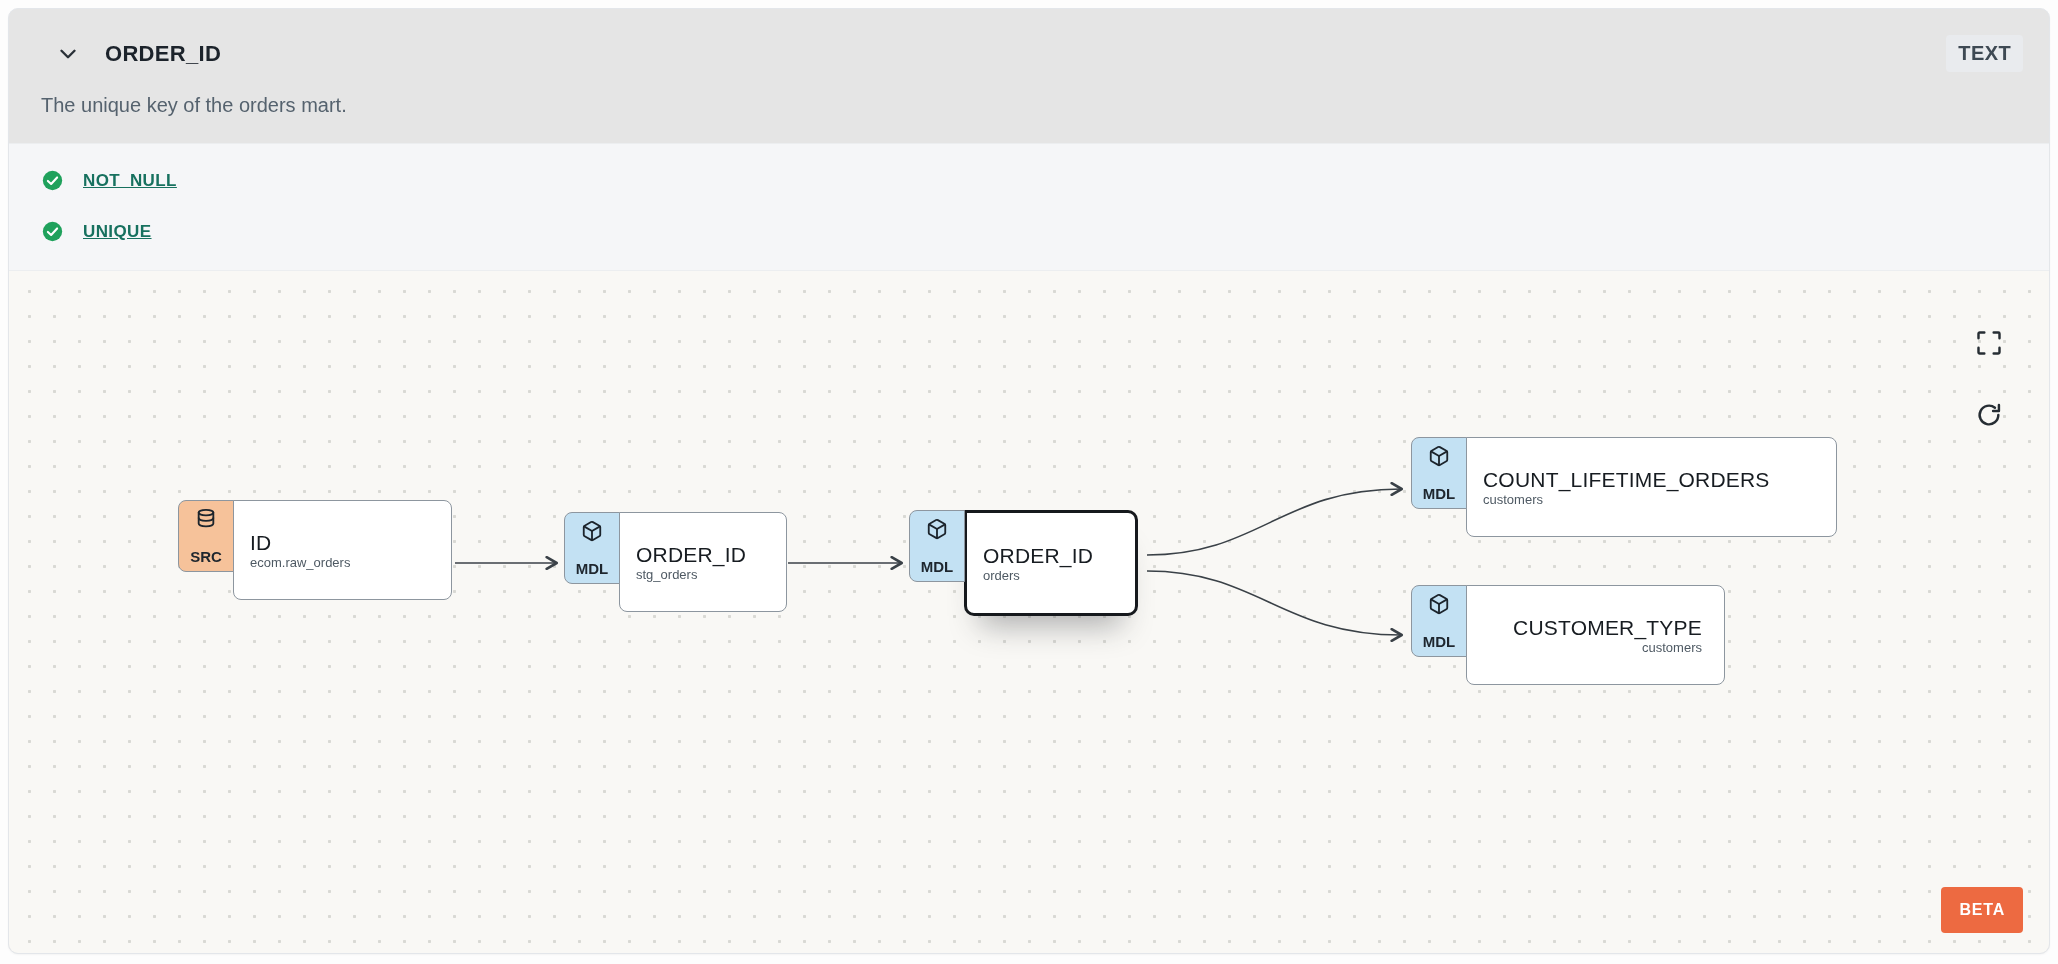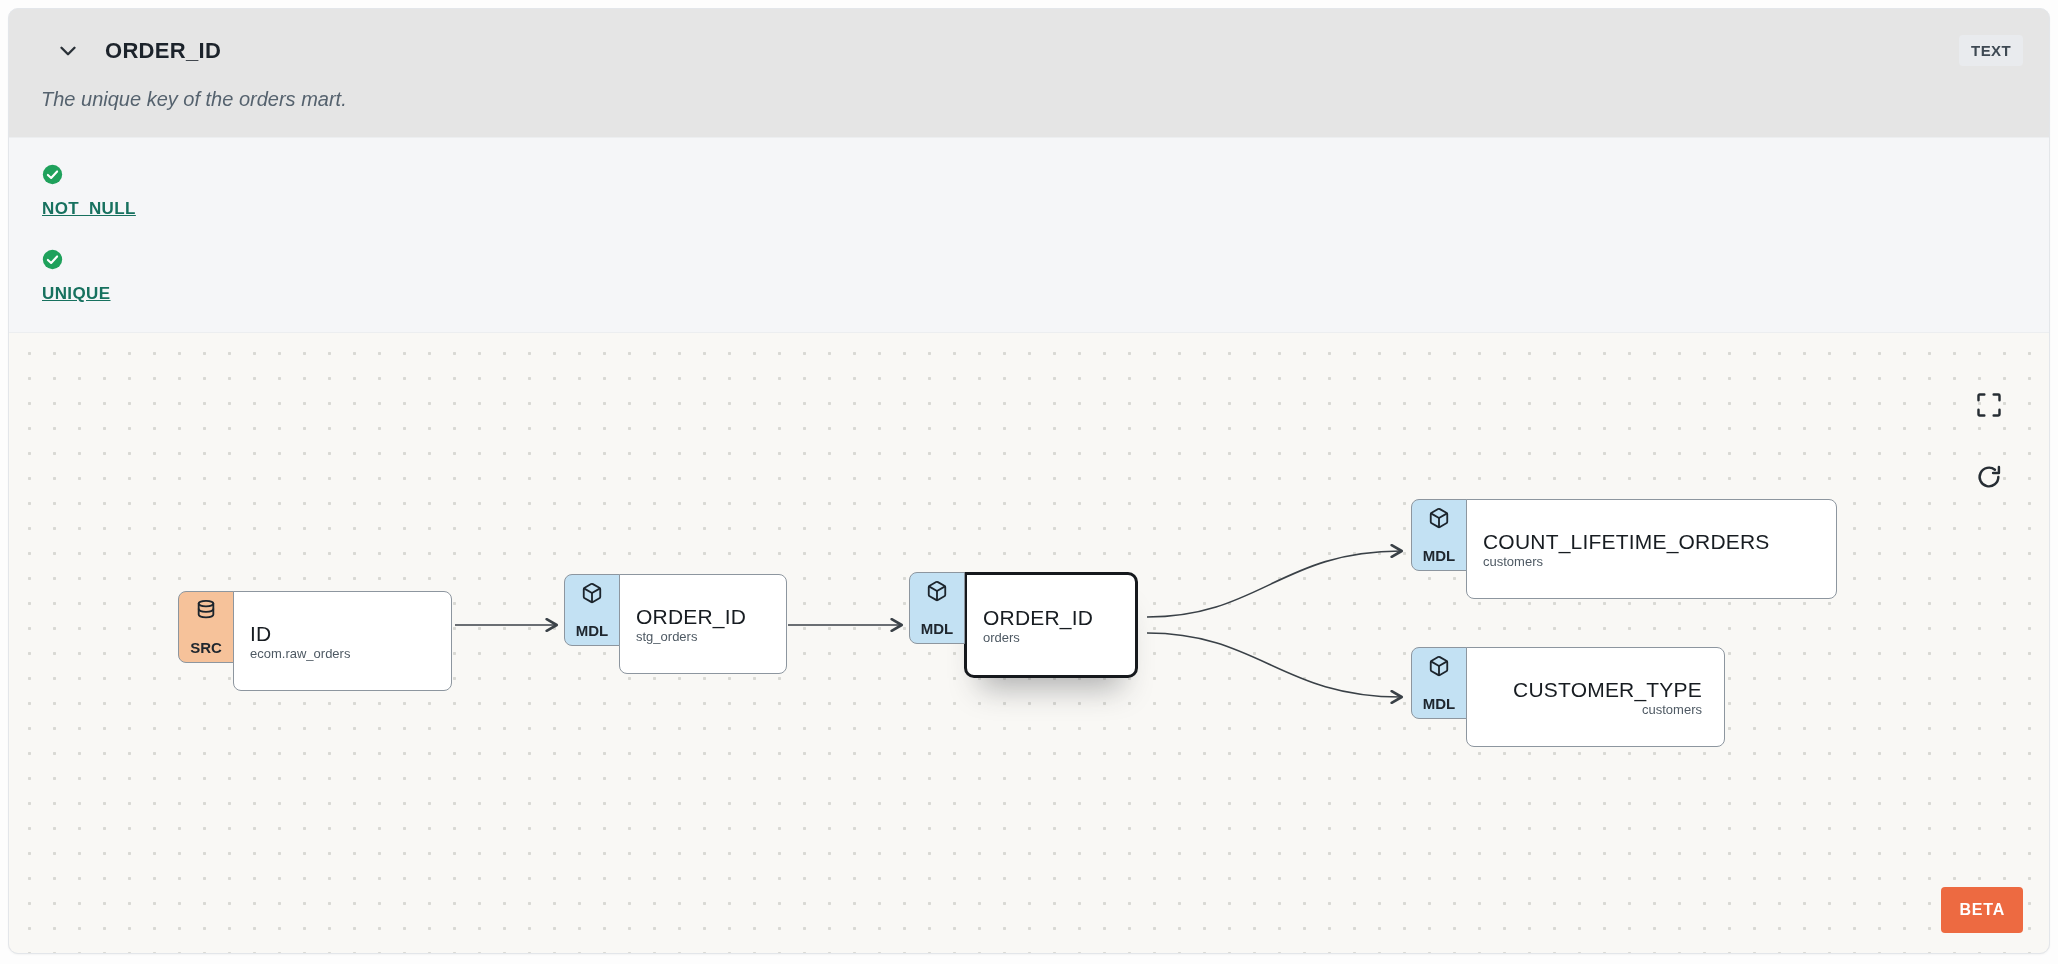--- a/index.html
+++ b/index.html
@@ -9,26 +9,26 @@
     position:absolute; left:8px; top:8px; width:2042px; height:946px;
     background:#e5e5e5; border:1px solid #e3e6ea; border-radius:10px;
     display:flex; flex-direction:column; overflow:hidden;
     box-shadow:0 1px 2px rgba(0,0,0,.04);
   }
 
   
   .header-row { display:flex; align-items:center; gap:22px; padding:26px 26px 0 44px; }
   .chevron-btn { width:30px; height:30px; display:flex; align-items:center; justify-content:center; cursor:pointer; color:#2a3138; }
   .page-title { font-size:22px; font-weight:700; color:#1c232b; letter-spacing:.3px; }
-  .type-badge { margin-left:auto; background:#e9ebee; color:#3e4953; font-size:15px; font-weight:600; padding:7px 12px; border-radius:4px; letter-spacing:.4px; }
-  .description { padding:22px 26px 26px 32px; font-size:20px; color:#55626e;font-style:italic; }
+  .type-badge { margin-left:auto; background:#e9ebee; color:#3e4953; font-size:20px; font-weight:600; padding:7px 12px; border-radius:4px; letter-spacing:.4px; }
+  .description { padding:22px 26px 26px 32px; font-size:20px; color:#55626e; }
 
   
   .tests-panel { background:#f5f6f8; border-top:1px solid #eceef0; padding:26px 26px 28px 33px; display:flex; flex-direction:column; gap:30px; }
-  .test-row { display:flex; gap:14px;flex-direction:column; }
+  .test-row { display:flex; align-items:center; gap:20px; }
   .test-check { width:21px; height:21px; display:block; }
   .test-link { font-size:17px; font-weight:600; color:#17715f; text-decoration:underline; letter-spacing:.4px; cursor:pointer; }
 
   
   .canvas {
     position:relative; flex:1; border-top:1px solid #eceef0;
     background-color:#f9f8f5;
     background-image:radial-gradient(#d9d9d4 1.4px, transparent 1.5px);
     background-size:25px 25px; background-position:8px 8px;
   }
@@ -110,21 +110,21 @@
         <marker id="arrow" viewBox="0 0 10 10" refX="7.5" refY="5" markerWidth="9" markerHeight="9" orient="auto-start-reverse">
           <path d="M1,1 L8,5 L1,9" fill="none" stroke="#3a4147" stroke-width="1.8" stroke-linecap="round" stroke-linejoin="round"></path>
         </marker>
       </defs>
       <path d="M446,292 L547,292" fill="none" stroke="#3a4147" stroke-width="1.6" marker-end="url(#arrow)"></path>
       <path d="M779,292 L892,292" fill="none" stroke="#3a4147" stroke-width="1.6" marker-end="url(#arrow)"></path>
       <path d="M1138,284 C1250,284 1272,218 1392,218" fill="none" stroke="#3a4147" stroke-width="1.6" marker-end="url(#arrow)"></path>
       <path d="M1138,300 C1250,300 1272,364 1392,364" fill="none" stroke="#3a4147" stroke-width="1.6" marker-end="url(#arrow)"></path>
     </svg>
 
-    <div class="node" style="left:169px; top:258px;">
+    <div class="node" style="left:169px; top:229px;">
       <div class="node-badge badge-src">
         <svg class="node-icon" viewBox="0 0 24 24" fill="none" stroke="currentColor" stroke-width="2" stroke-linecap="round" stroke-linejoin="round">
             <ellipse cx="12" cy="5" rx="8" ry="3"></ellipse>
             <path d="M4 5v6c0 1.66 3.58 3 8 3s8-1.34 8-3V5"></path>
             <path d="M4 11v6c0 1.66 3.58 3 8 3s8-1.34 8-3v-6"></path>
           </svg>
         <span class="badge-label">SRC</span>
       </div>
       <div class="node-card" style="min-width:219px;">
         <div class="node-title">ID</div>

